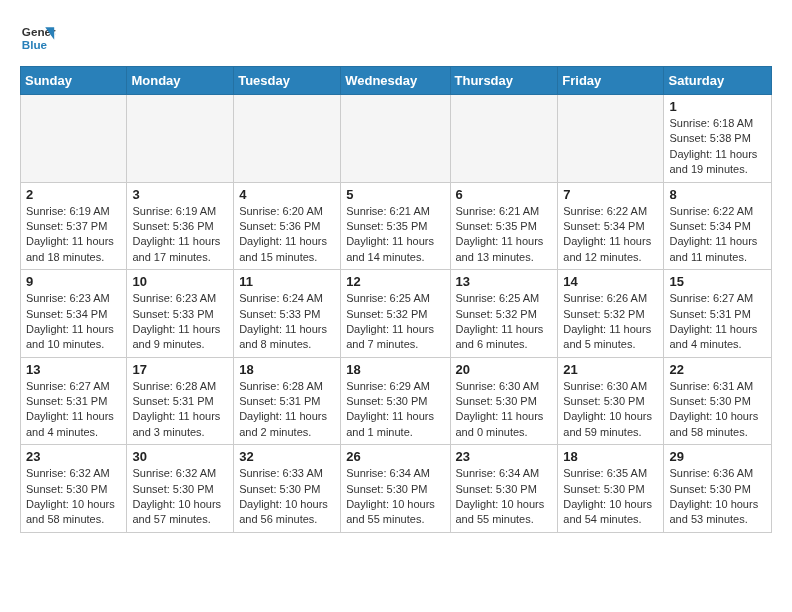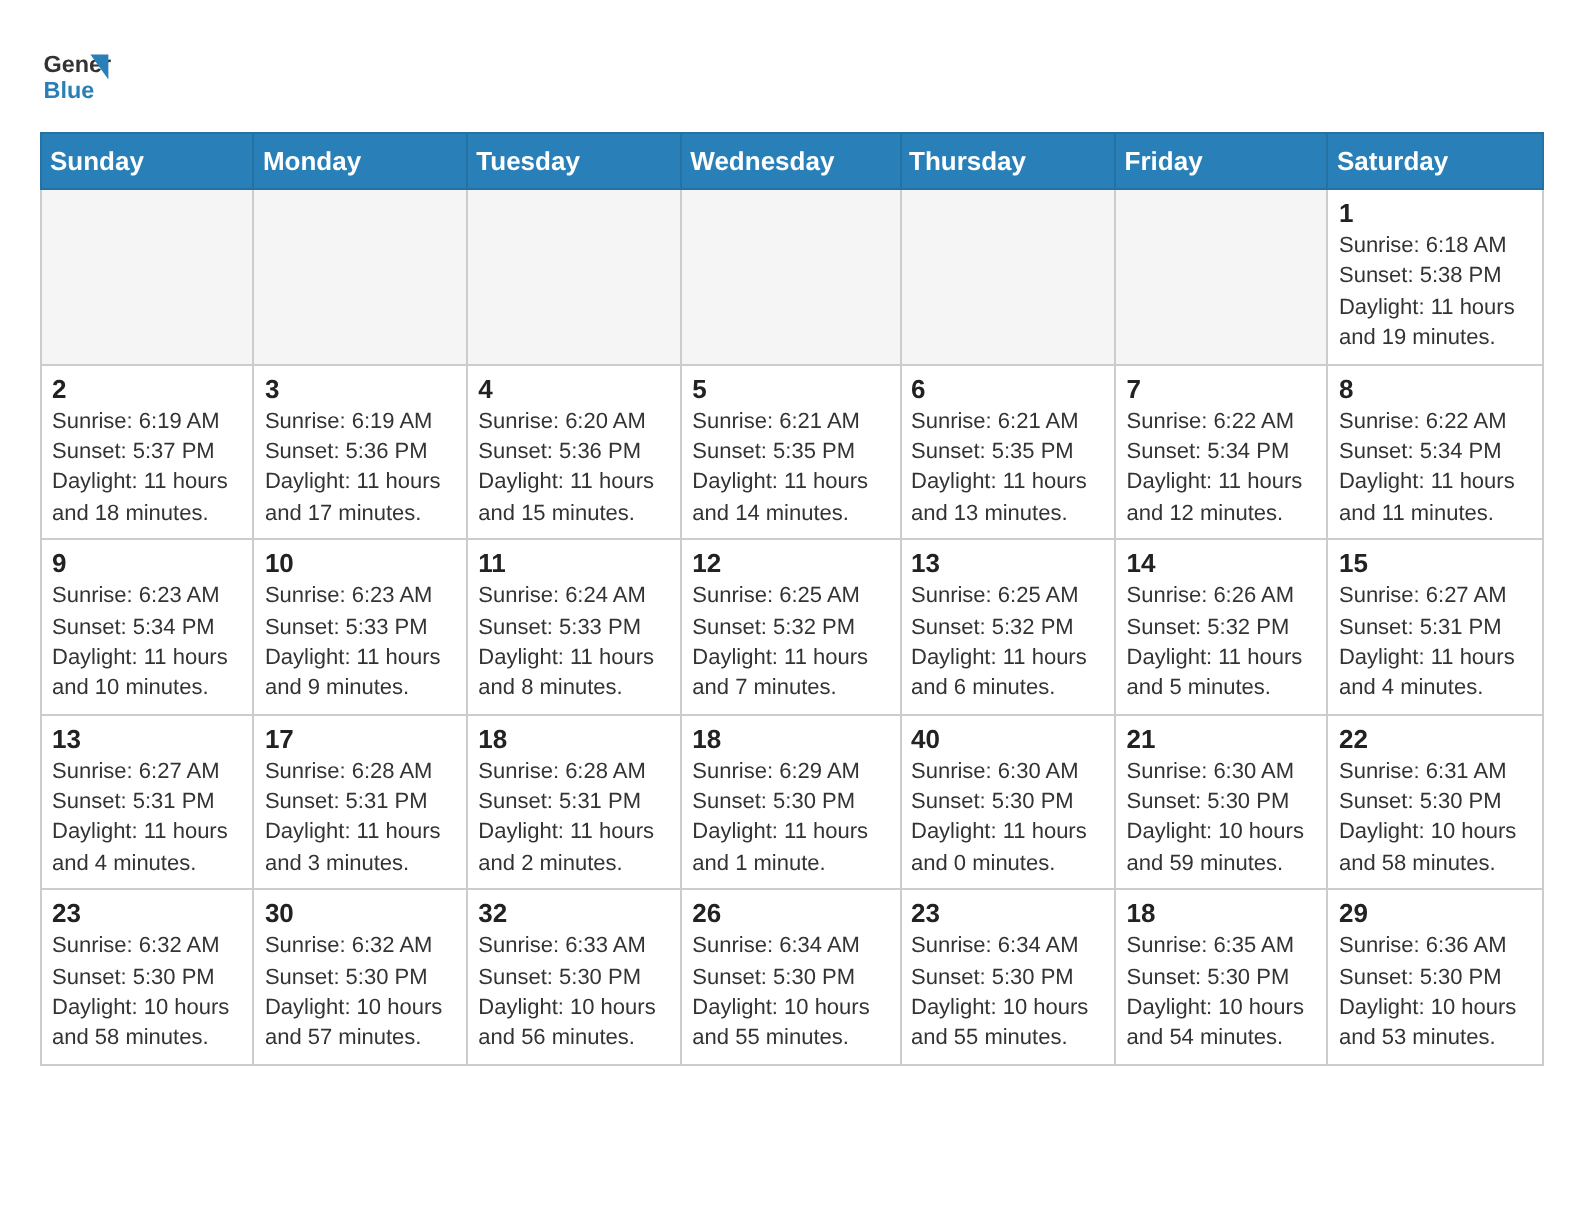--- a/index.html
+++ b/index.html
@@ -190,21 +190,21 @@
         </td>
         <td>
           <span class="day-number">18</span>
           <div class="day-info">Sunrise: 6:28 AM<br>Sunset: 5:31 PM<br>Daylight: 11 hours and 2 minutes.</div>
         </td>
         <td>
           <span class="day-number">18</span>
           <div class="day-info">Sunrise: 6:29 AM<br>Sunset: 5:30 PM<br>Daylight: 11 hours and 1 minute.</div>
         </td>
         <td>
-          <span class="day-number">40</span>
+          <span class="day-number">20</span>
           <div class="day-info">Sunrise: 6:30 AM<br>Sunset: 5:30 PM<br>Daylight: 11 hours and 0 minutes.</div>
         </td>
         <td>
           <span class="day-number">21</span>
           <div class="day-info">Sunrise: 6:30 AM<br>Sunset: 5:30 PM<br>Daylight: 10 hours and 59 minutes.</div>
         </td>
         <td>
           <span class="day-number">22</span>
           <div class="day-info">Sunrise: 6:31 AM<br>Sunset: 5:30 PM<br>Daylight: 10 hours and 58 minutes.</div>
         </td>

